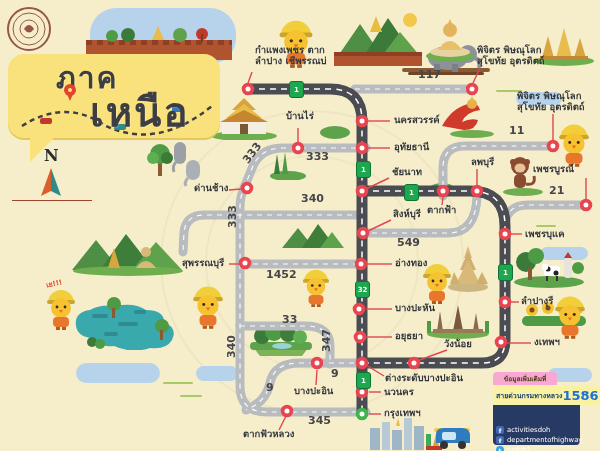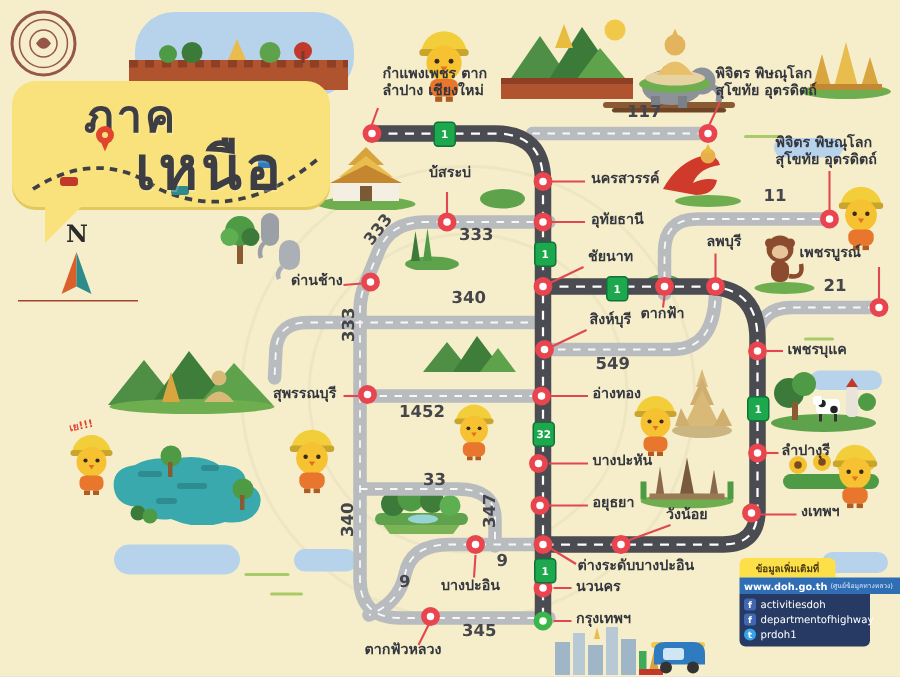--- a/index.html
+++ b/index.html
@@ -23,29 +23,29 @@
           box-shadow:0 2px 0 #e3c85e;z-index:3}
   .bubble-tail{position:absolute;left:30px;top:136px;width:0;height:0;border-top:26px solid #f9e27c;
                border-right:26px solid transparent;z-index:3}
   .t1{position:absolute;font-weight:800;color:#3d3d44;z-index:5;letter-spacing:2px;text-shadow:1px 1px 0 #fff3}
   .pin{position:absolute;width:12px;height:12px;background:#e0452f;border-radius:50%;z-index:6}
   .pin:after{content:"";position:absolute;left:3px;top:10px;border-left:3px solid transparent;
              border-right:3px solid transparent;border-top:7px solid #e0452f}
   .pin-hole{position:absolute;left:4px;top:4px;width:4px;height:4px;background:#f9e27c;border-radius:50%}
   
   .ib{position:absolute;left:493px;top:372px;width:107px;z-index:8;font-family:"DejaVu Sans","Liberation Sans",sans-serif}
-  .ib-tab{width:64px;height:13px;background:#fde047;border-radius:4px 4px 0 0;color:#4d3c12;
+  .ib-tab{width:64px;height:13px;background:#f9a8d4;border-radius:4px 4px 0 0;color:#4d3c12;
           font-size:6.5px;font-weight:700;display:flex;align-items:center;justify-content:center}
   .ib-yellow{width:107px;height:20px;background:#f8f2a2;display:flex;align-items:center;justify-content:space-between;padding:0 3px;box-sizing:border-box}
   .ib-hotline{font-size:7px;font-weight:700;color:#1b3e7a;white-space:nowrap}
   .ib-number{font-size:13px;font-weight:800;color:#1f6fd4}
   .ib-blue{width:107px;height:11px;background:#2f6db5;color:#fff;font-size:6.5px;font-weight:700;
            display:flex;align-items:center;padding:0 3px;box-sizing:border-box;white-space:nowrap}
   .ib-note{font-size:4.5px;font-weight:400;margin-left:2px;opacity:.85}
-  .ib-navy{width:87px;height:35px;background:#273a63;border-radius:0 0 4px 4px;padding:2px 3px;box-sizing:border-box}
+  .ib-navy{width:87px;height:35px;background:#273a63;border-radius:0 0 4px 4px;padding:20px 3px;box-sizing:border-box}
   .ib-row{display:flex;align-items:center;height:10px;color:#fff;font-size:6.8px}
   .fb-ic,.tw-ic{width:8px;height:8px;border-radius:2px;margin-right:3px;color:#fff;font-size:6px;font-weight:700;
            display:flex;align-items:center;justify-content:center;flex:0 0 8px}
   .fb-ic{background:#4267b2}
   .fb-ic:before{content:"f"}
   .tw-ic{background:#36a3e8;border-radius:50%}
   .tw-ic:before{content:"t"}
   .compass-n{position:absolute;font-family:"DejaVu Serif","Liberation Serif",serif;font-weight:700;font-size:16px;color:#2c2c2c}
   .cheer{position:absolute;color:#e0452f;font-size:7px;font-weight:800;transform:rotate(-12deg)}
   .z5{z-index:5}
@@ -186,34 +186,34 @@
   <div class="rnum z5" style="left:301px;top:192px">340</div>
   <div class="rnum z5 rotl" style="left:225px;top:358px">340</div>
   <div class="rnum z5" style="left:282px;top:313px">33</div>
   <div class="rnum z5 rotl" style="left:320px;top:352px">347</div>
   <div class="rnum z5" style="left:331px;top:367px">9</div>
   <div class="rnum z5" style="left:266px;top:381px">9</div>
   <div class="rnum z5" style="left:308px;top:414px">345</div>
 
   <div class="place z5" style="left:255px;top:44px">
     <div>กำแพงเพชร ตาก</div>
-    <div>ลำปาง เชียงใหม่</div>
+    <div>ลำปาง เชีพรรณบ่</div>
   </div>
   <div class="place z5" style="left:477px;top:44px">
     <div>พิจิตร พิษณุโลก</div>
     <div>สุโขทัย อุตรดิตถ์</div>
   </div>
   <div class="place z5" style="left:517px;top:90px">
     <div>พิจิตร พิษณุโลก</div>
     <div>สุโขทัย อุตรดิตถ์</div>
   </div>
   <div class="place z5" style="left:394px;top:114px">นครสวรรค์</div>
   <div class="place z5" style="left:394px;top:141px">อุทัยธานี</div>
   <div class="place z5" style="left:392px;top:166px">ชัยนาท</div>
-  <div class="place z5" style="left:286px;top:110px">บ้สระบ่</div>
+  <div class="place z5" style="left:286px;top:110px">บ้านไร่</div>
   <div class="place z5" style="left:194px;top:182px">ด่านช้าง</div>
   <div class="place z5" style="left:393px;top:208px">สิงห์บุรี</div>
   <div class="place z5" style="left:427px;top:204px">ตากฟ้า</div>
   <div class="place z5" style="left:471px;top:156px">ลพบุรี</div>
   <div class="place z5" style="left:533px;top:163px">เพชรบูรณ์</div>
   <div class="place z5" style="left:525px;top:228px">เพชรบุแค</div>
   <div class="place z5" style="left:182px;top:257px">สุพรรณบุรี</div>
   <div class="place z5" style="left:395px;top:257px">อ่างทอง</div>
   <div class="place z5" style="left:395px;top:302px">บางปะหัน</div>
   <div class="place z5" style="left:395px;top:330px">อยุธยา</div>
@@ -579,23 +579,23 @@
         <circle cx="21" cy="21" r="1.4" fill="#3a2a1a"></circle>
       <path d="M15 24h4l-2 3z" fill="#e2701f"></path>
       <rect x="9" y="31" width="16" height="10" rx="4" fill="#e8762d"></rect>
       <rect x="12" y="41" width="4" height="3" fill="#b35a1e"></rect>
         <rect x="18" y="41" width="4" height="3" fill="#b35a1e"></rect>
     </svg>
   </div>
 
   <div class="ib">
     <div class="ib-tab">ข้อมูลเพิ่มเติมที่</div>
-    <div class="ib-blue">
-      <span>www.doh.go.th</span>
-      <span class="ib-note">(ศูนย์ข้อมูลทางหลวง)</span>
+    <div class="ib-yellow">
+      <span class="ib-hotline">สายด่วนกรมทางหลวง</span>
+      <span class="ib-number">1586</span>
     </div>
     <div class="ib-navy">
       <div class="ib-row">
         <span class="fb-ic"></span>
         <span>activitiesdoh</span>
       </div>
       <div class="ib-row">
         <span class="fb-ic"></span>
         <span>departmentofhighway</span>
       </div>

